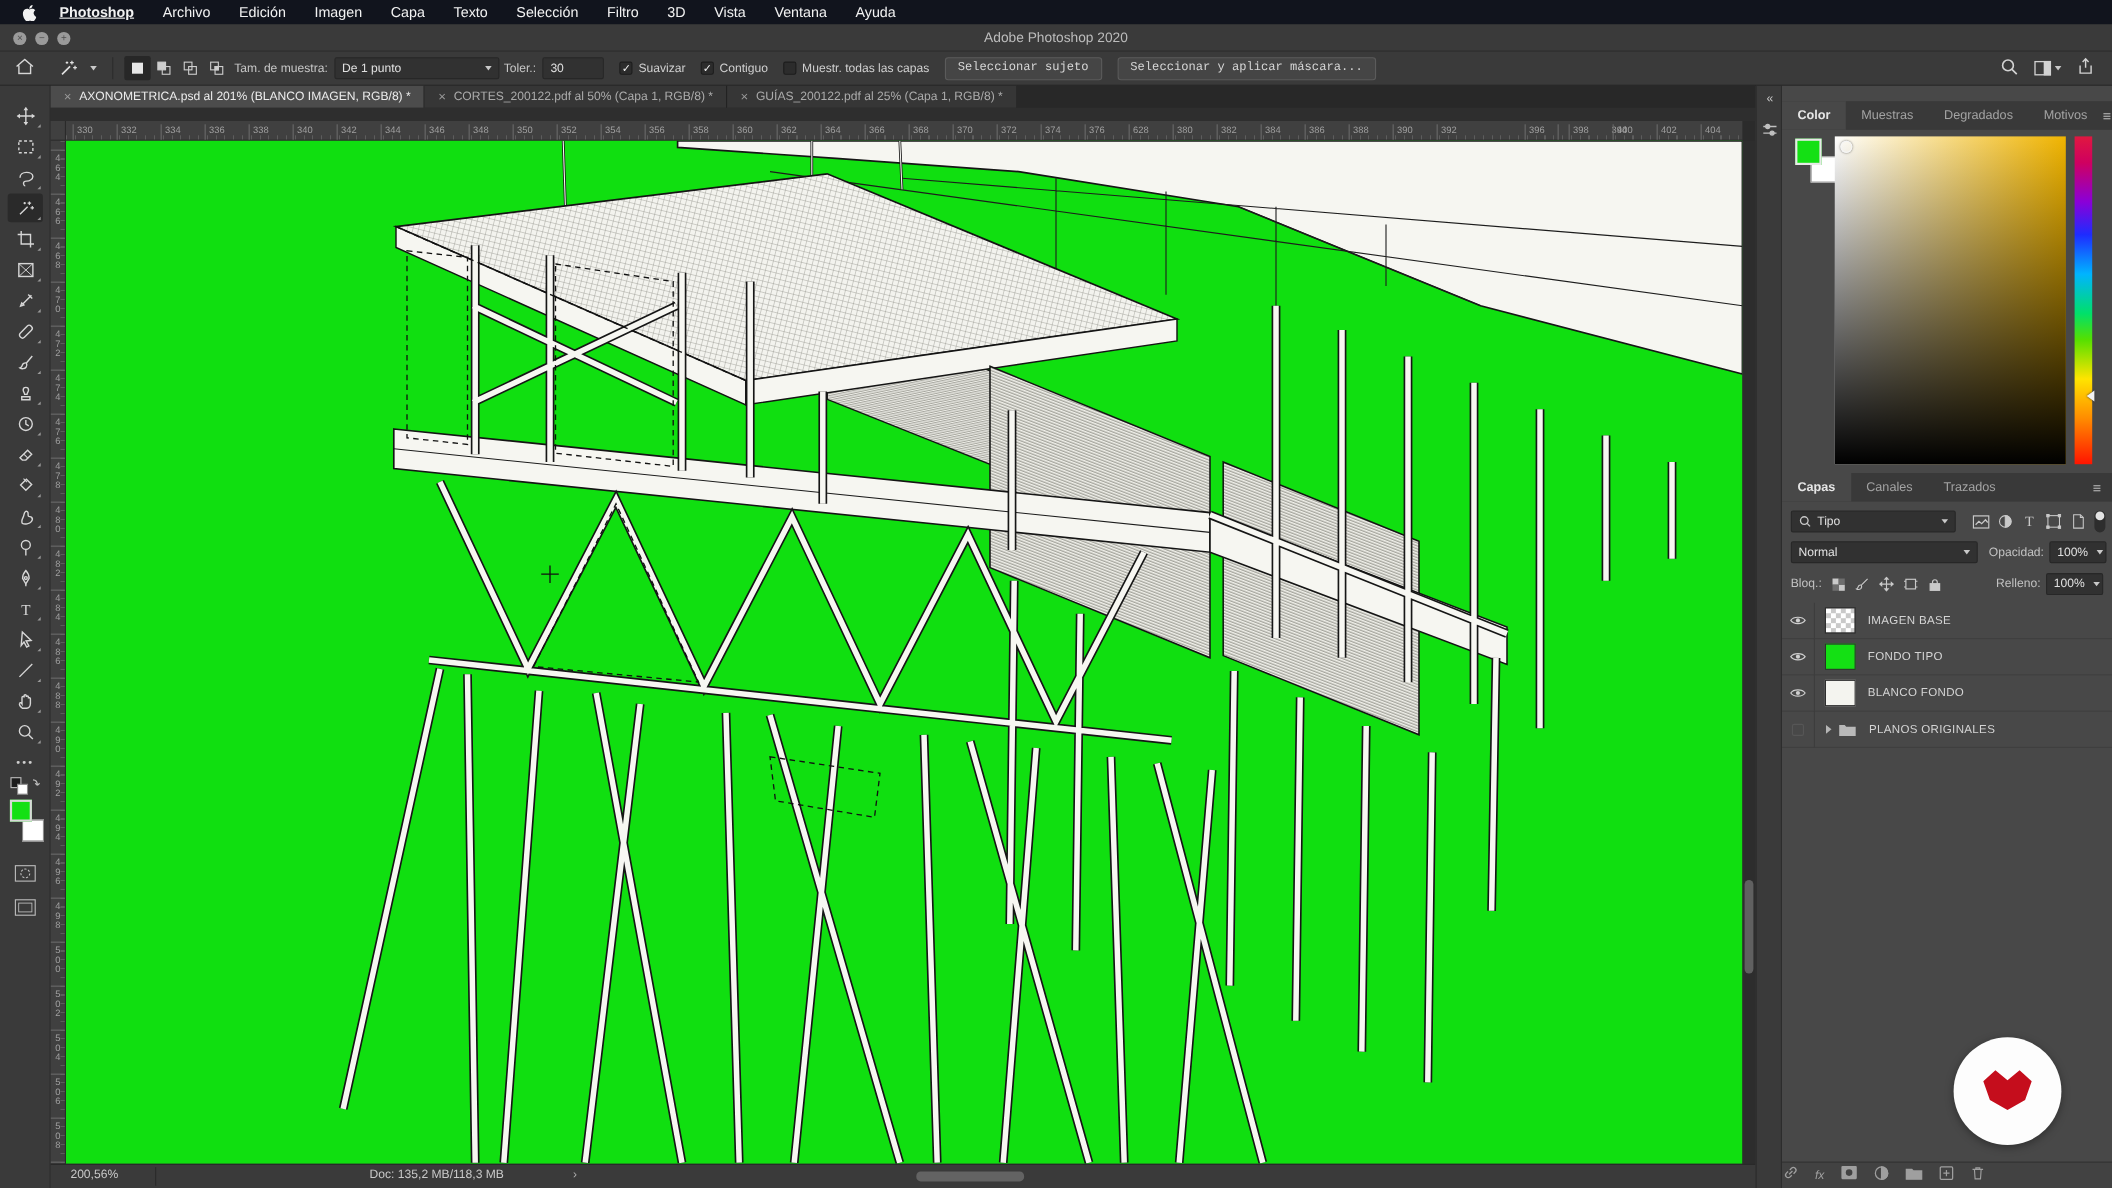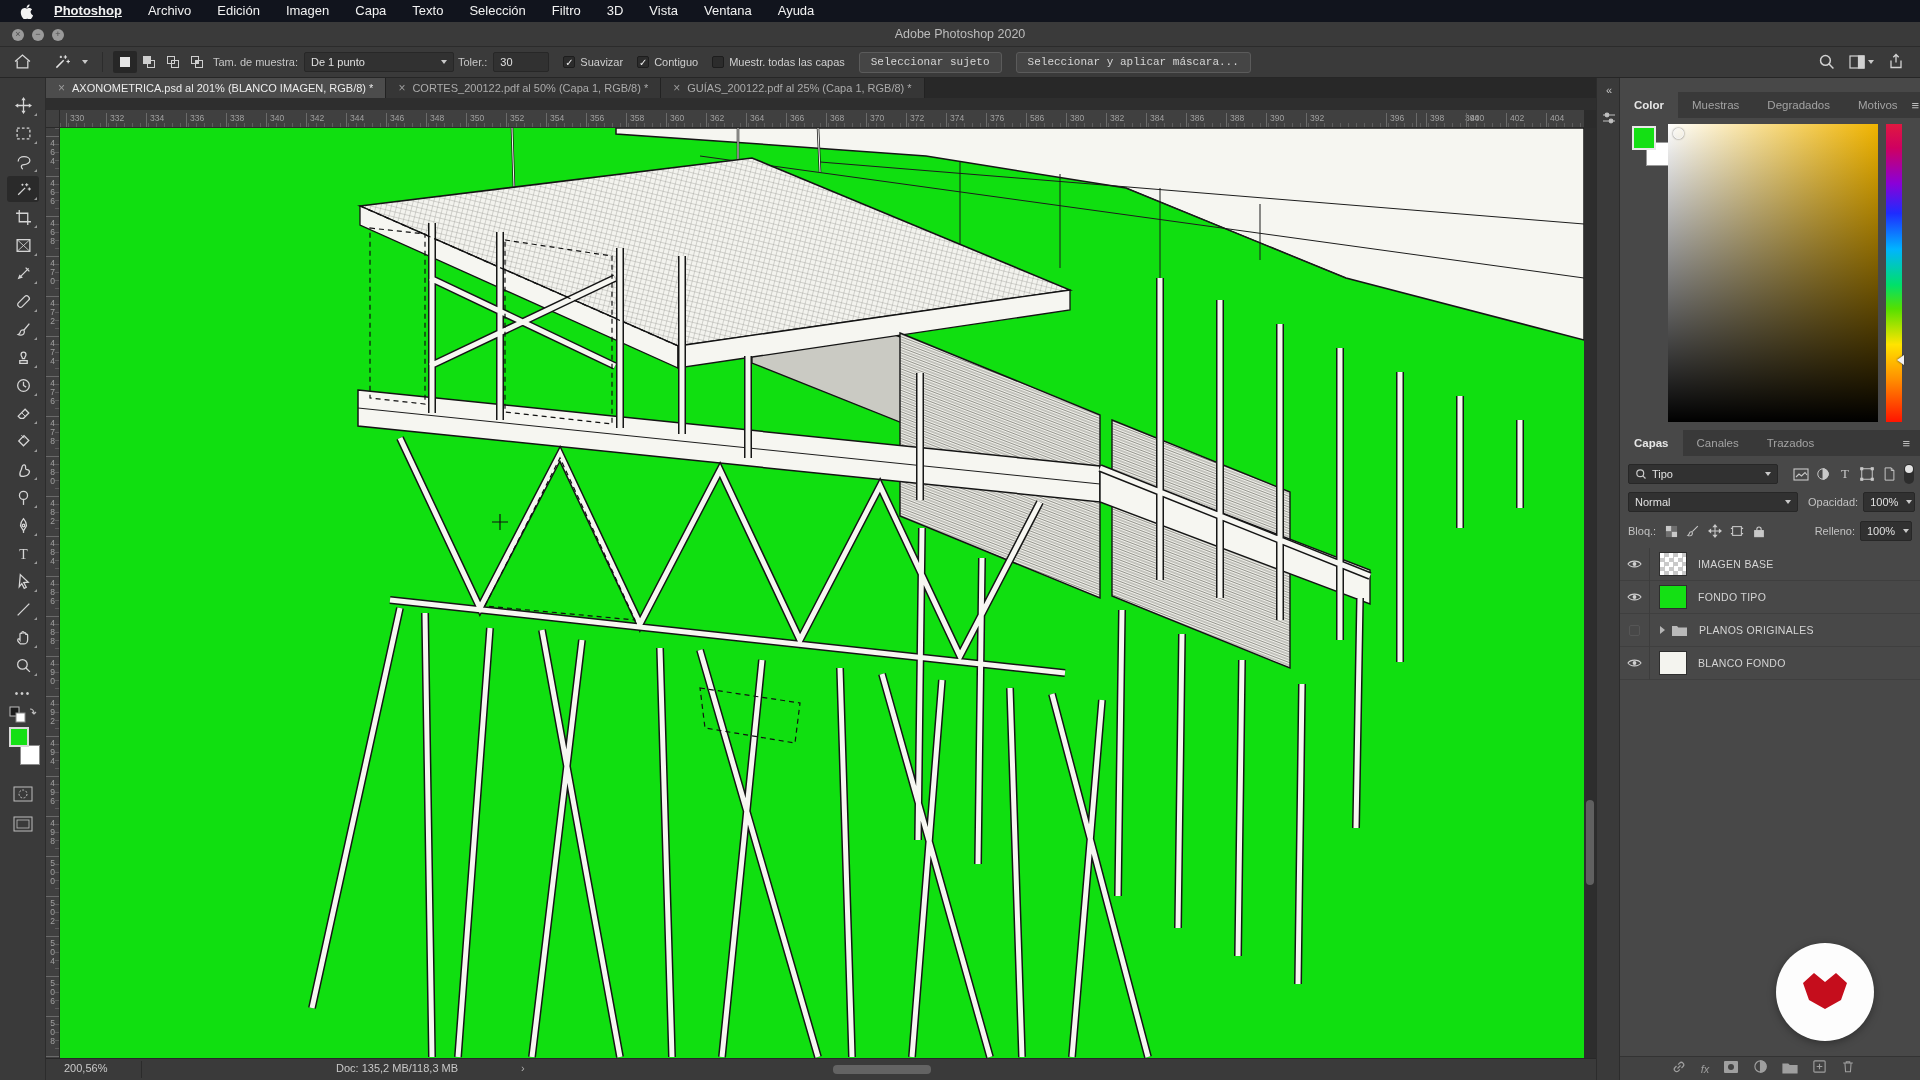--- a/index.html
+++ b/index.html
@@ -137,21 +137,21 @@
   .eye-off { width:11px; height:11px; border:1px solid #565656; border-radius:2px; }
   .lthumb { width:28px; height:24px; margin-left:9px; flex:none; border:1px solid #2e2e2e; }
   .lthumb.checker { background:repeating-conic-gradient(#c9c9c9 0 25%, #ffffff 0 50%) 0 0/9px 9px; }
   .lthumb.white-marks { background:#f6f6f3; outline:1px solid #f0f0f0; outline-offset:2px; }
   .lthumb.green { background:#14e014; }
   .lthumb.white { background:#f4f4ef; }
   .lname { margin-left:11px; font-size:10.5px; color:#d4d4d4; letter-spacing:.3px; white-space:nowrap; }
   .garrow { width:0; height:0; border-top:4px solid transparent; border-bottom:4px solid transparent;
     border-left:5px solid #b5b5b5; margin:0 6px 0 10px; }
   .lp-bottom { position:absolute; left:0; top:978px; width:300px; height:24px; border-top:1px solid #333;
-    background:#424242; display:flex; align-items:center; justify-content:center; gap:14px; padding-right:14px; color:#9f9f9f; }
+    background:#424242; display:flex; align-items:center; justify-content:flex-start; gap:14px; padding-right:14px; color:#9f9f9f; }
   .fx { font-size:11px; font-style:italic; color:#9f9f9f; }
 
   
   .badge { position:absolute; left:1776px; top:943px; width:98px; height:98px; border-radius:50%;
     background:#fdfdfd; z-index:60; box-shadow:0 2px 8px rgba(0,0,0,.35); }
   .badge svg { position:absolute; left:0; top:0; }
 </style>
 </head>
 <body>
 
@@ -471,21 +471,21 @@
           <div class="hlab" style="left: 566px;">358</div>
           <div class="hlab" style="left: 606px;">360</div>
           <div class="hlab" style="left: 646px;">362</div>
           <div class="hlab" style="left: 686px;">364</div>
           <div class="hlab" style="left: 726px;">366</div>
           <div class="hlab" style="left: 766px;">368</div>
           <div class="hlab" style="left: 806px;">370</div>
           <div class="hlab" style="left: 846px;">372</div>
           <div class="hlab" style="left: 886px;">374</div>
           <div class="hlab" style="left: 926px;">376</div>
-          <div class="hlab" style="left: 966px;">586</div>
+          <div class="hlab" style="left: 966px;">628</div>
           <div class="hlab" style="left: 1006px;">380</div>
           <div class="hlab" style="left: 1046px;">382</div>
           <div class="hlab" style="left: 1086px;">384</div>
           <div class="hlab" style="left: 1126px;">386</div>
           <div class="hlab" style="left: 1166px;">388</div>
           <div class="hlab" style="left: 1206px;">390</div>
           <div class="hlab" style="left: 1246px;">392</div>
           <div class="hlab" style="left: 1356px; padding-left: 48px;">394</div>
           <div class="hlab" style="left: 1326px;">396</div>
           <div class="hlab" style="left: 1366px;">398</div>
@@ -800,39 +800,39 @@
               <svg width="15" height="10" viewBox="0 0 15 10">
                 <path d="M1 5C3.5 1.2 11.5 1.2 14 5 11.5 8.8 3.5 8.8 1 5Z" fill="none" stroke="#cfcfcf" stroke-width="1.1"></path>
                 <circle cx="7.5" cy="5" r="1.9" fill="#cfcfcf"></circle>
               </svg>
             </span>
             <span class="lthumb green"></span>
             <span class="lname">FONDO TIPO</span>
           </div>
           <div class="lrow">
             <span class="eyecell">
+              <svg width="15" height="10" viewBox="0 0 15 10">
+                <path d="M1 5C3.5 1.2 11.5 1.2 14 5 11.5 8.8 3.5 8.8 1 5Z" fill="none" stroke="#cfcfcf" stroke-width="1.1"></path>
+                <circle cx="7.5" cy="5" r="1.9" fill="#cfcfcf"></circle>
+              </svg>
+            </span>
+            <span class="lthumb white"></span>
+            <span class="lname">BLANCO FONDO</span>
+          </div>
+          <div class="lrow">
+            <span class="eyecell">
               <span class="eye-off"></span>
             </span>
             <span class="garrow"></span>
             <span style="display: flex;">
               <svg width="17" height="13" viewBox="0 0 17 13">
                 <path d="M1 2h5l1.4 1.6H16V12H1z" fill="#b9b9b9"></path>
               </svg>
             </span>
             <span class="lname">PLANOS ORIGINALES</span>
-          </div>
-          <div class="lrow">
-            <span class="eyecell">
-              <svg width="15" height="10" viewBox="0 0 15 10">
-                <path d="M1 5C3.5 1.2 11.5 1.2 14 5 11.5 8.8 3.5 8.8 1 5Z" fill="none" stroke="#cfcfcf" stroke-width="1.1"></path>
-                <circle cx="7.5" cy="5" r="1.9" fill="#cfcfcf"></circle>
-              </svg>
-            </span>
-            <span class="lthumb white"></span>
-            <span class="lname">BLANCO FONDO</span>
           </div>
         </div>
 
       <div class="lp-bottom">
         <span><svg width="16" height="16" viewBox="0 0 16 16" fill="none" stroke="#9f9f9f" stroke-width="1.2">
               <path d="M6.5 9.5l3-3M5.5 7L4 8.5a2.4 2.4 0 003.4 3.4L8.9 10.4M10.5 9L12 7.5a2.4 2.4 0 00-3.4-3.4L7.1 5.6"></path>
             </svg></span>
         <span class="fx">fx</span>
         <span><svg width="16" height="14" viewBox="0 0 16 14">
               <rect x="1" y="1" width="14" height="12" rx="1" fill="#9f9f9f"></rect>

